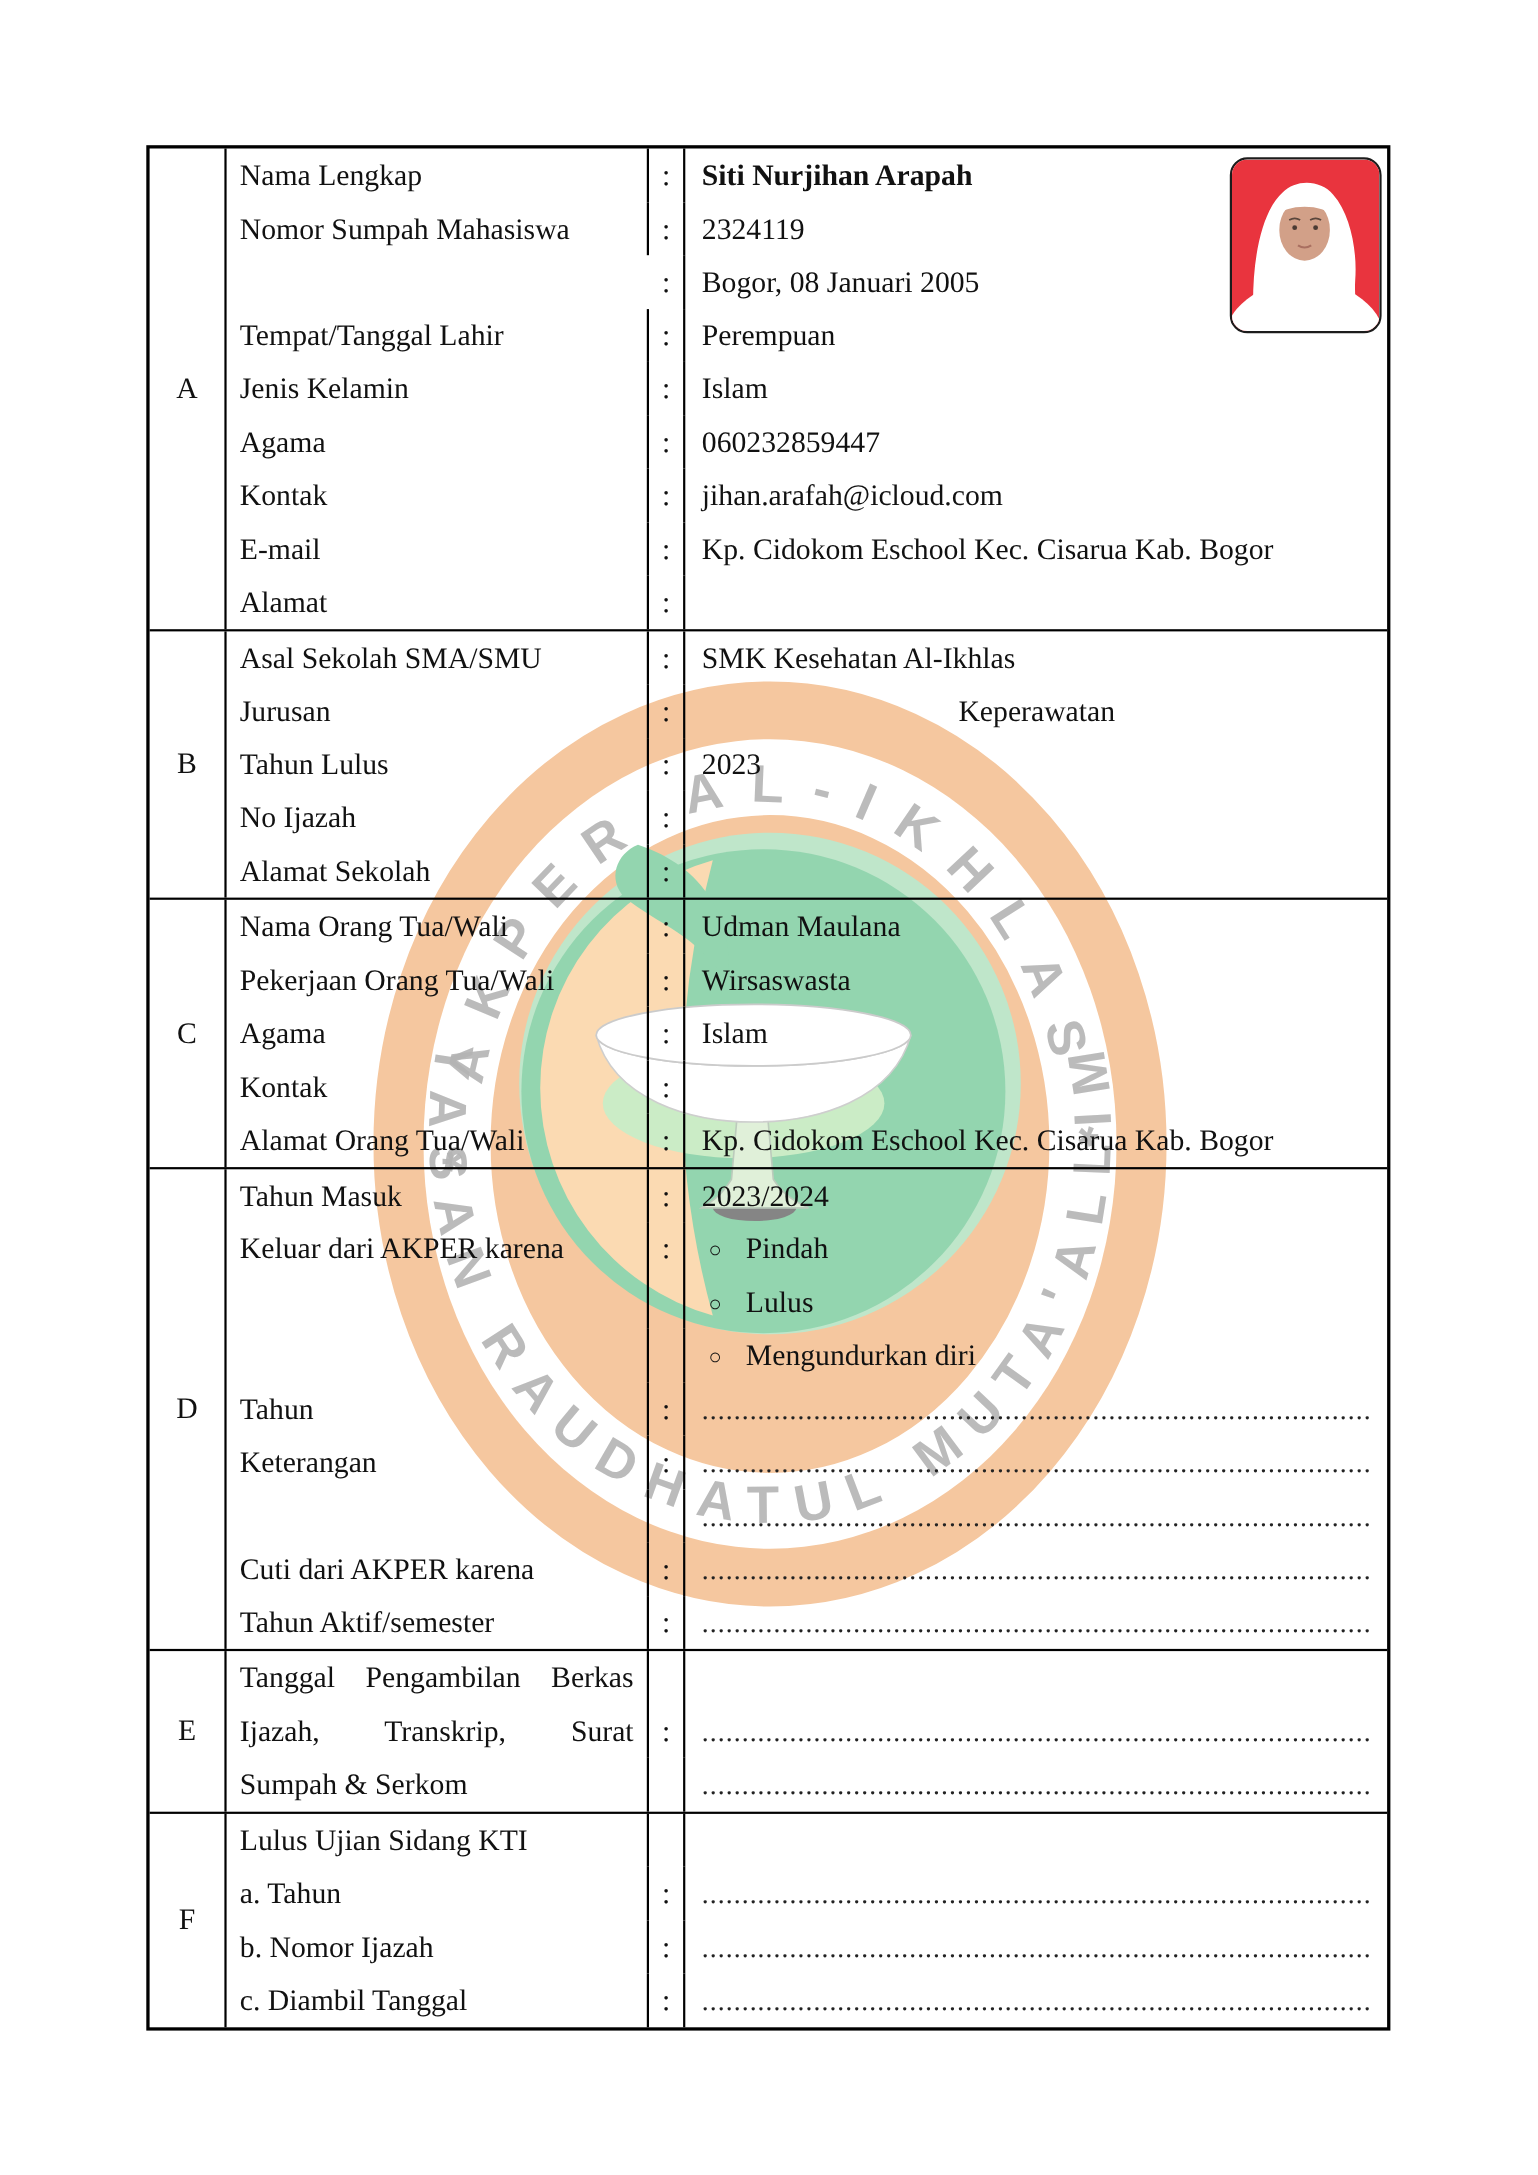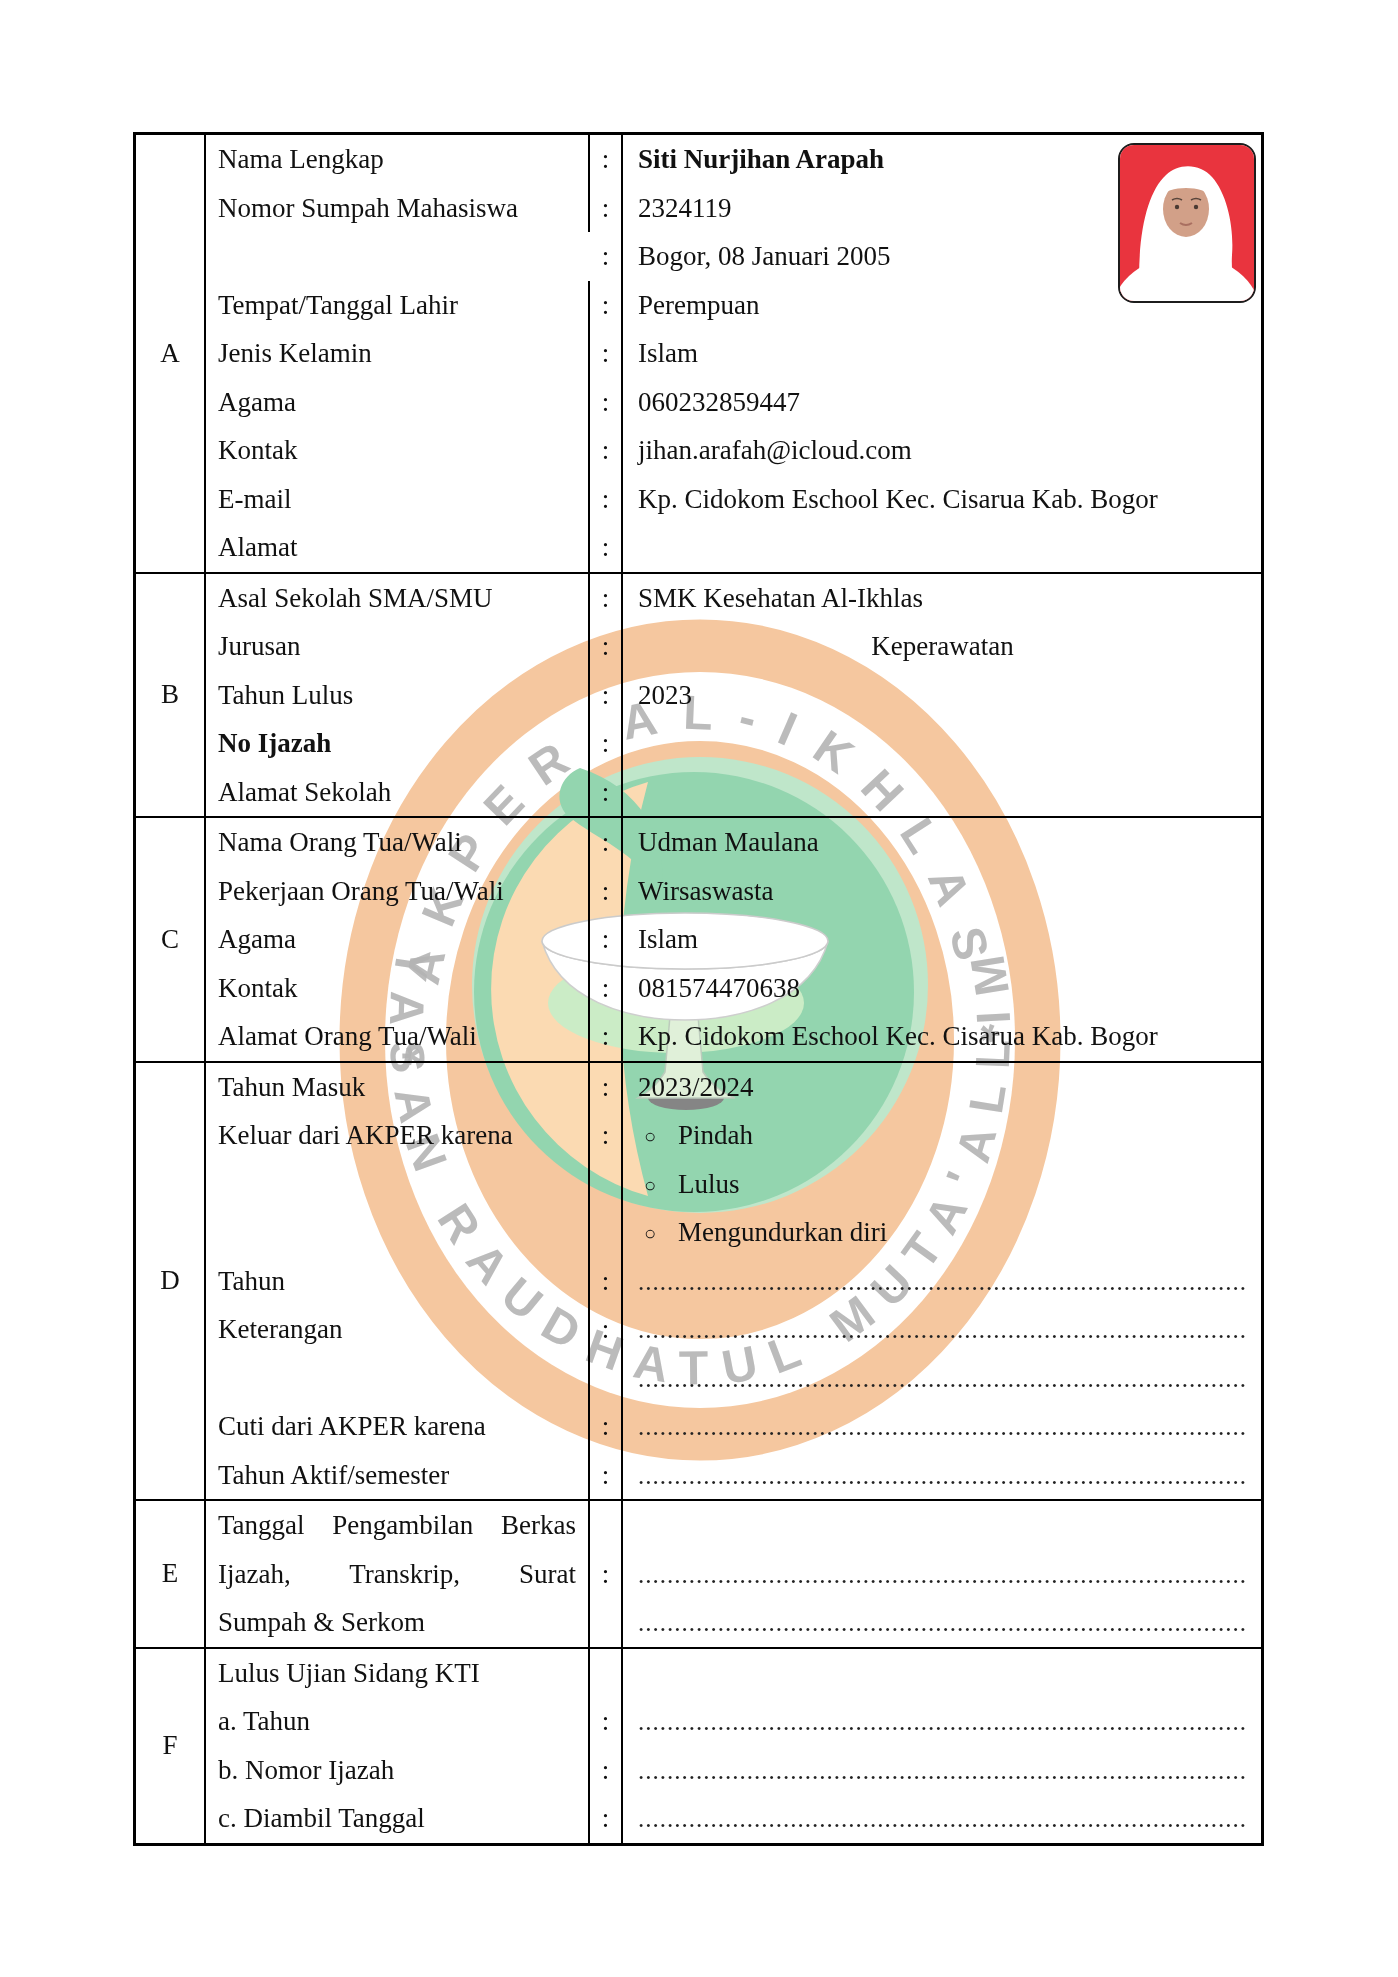--- a/index.html
+++ b/index.html
@@ -133,41 +133,40 @@
         <div class="letter-cell" style="grid-row: 1 / span 5;">B</div>
         <div class="label-cell" style="grid-row: 1;">Asal Sekolah SMA/SMU</div>
         <div class="colon-cell" style="grid-row: 1;">:</div>
         <div class="value-cell" style="grid-row: 1;">SMK Kesehatan Al-Ikhlas</div>
         <div class="label-cell" style="grid-row: 2;">Jurusan</div>
         <div class="colon-cell" style="grid-row: 2;">:</div>
         <div class="value-cell" style="grid-row: 2; text-align: center;">Keperawatan</div>
         <div class="label-cell" style="grid-row: 3;">Tahun Lulus</div>
         <div class="colon-cell" style="grid-row: 3;">:</div>
         <div class="value-cell" style="grid-row: 3;">2023</div>
-        <div class="label-cell" style="grid-row: 4; font-weight: bold;">No Ijazah</div>
+        <div class="label-cell" style="grid-row: 4;">No Ijazah</div>
         <div class="colon-cell" style="grid-row: 4;">:</div>
         <div class="value-cell" style="grid-row: 4;"></div>
         <div class="label-cell" style="grid-row: 5;">Alamat Sekolah</div>
         <div class="colon-cell" style="grid-row: 5;">:</div>
         <div class="value-cell" style="grid-row: 5;"></div>
       </div>
       <div class="section">
         <div class="letter-cell" style="grid-row: 1 / span 5;">C</div>
         <div class="label-cell" style="grid-row: 1;">Nama Orang Tua/Wali</div>
         <div class="colon-cell" style="grid-row: 1;">:</div>
         <div class="value-cell" style="grid-row: 1;">Udman Maulana</div>
         <div class="label-cell" style="grid-row: 2;">Pekerjaan Orang Tua/Wali</div>
         <div class="colon-cell" style="grid-row: 2;">:</div>
         <div class="value-cell" style="grid-row: 2;">Wirsaswasta</div>
         <div class="label-cell" style="grid-row: 3;">Agama</div>
         <div class="colon-cell" style="grid-row: 3;">:</div>
         <div class="value-cell" style="grid-row: 3;">Islam</div>
         <div class="label-cell" style="grid-row: 4;">Kontak</div>
         <div class="colon-cell" style="grid-row: 4;">:</div>
-        <div class="value-cell" style="grid-row: 4;">081574470638</div>
         <div class="label-cell" style="grid-row: 5;">Alamat Orang Tua/Wali</div>
         <div class="colon-cell" style="grid-row: 5;">:</div>
         <div class="value-cell" style="grid-row: 5;">Kp. Cidokom Eschool Kec. Cisarua Kab. Bogor</div>
       </div>
       <div class="section">
         <div class="letter-cell" style="grid-row: 1 / span 9;">D</div>
         <div class="label-cell" style="grid-row: 1;">Tahun Masuk</div>
         <div class="colon-cell" style="grid-row: 1;">:</div>
         <div class="value-cell" style="grid-row: 1;">2023/2024</div>
         <div class="label-cell" style="grid-row: 2;">Keluar dari AKPER karena</div>

